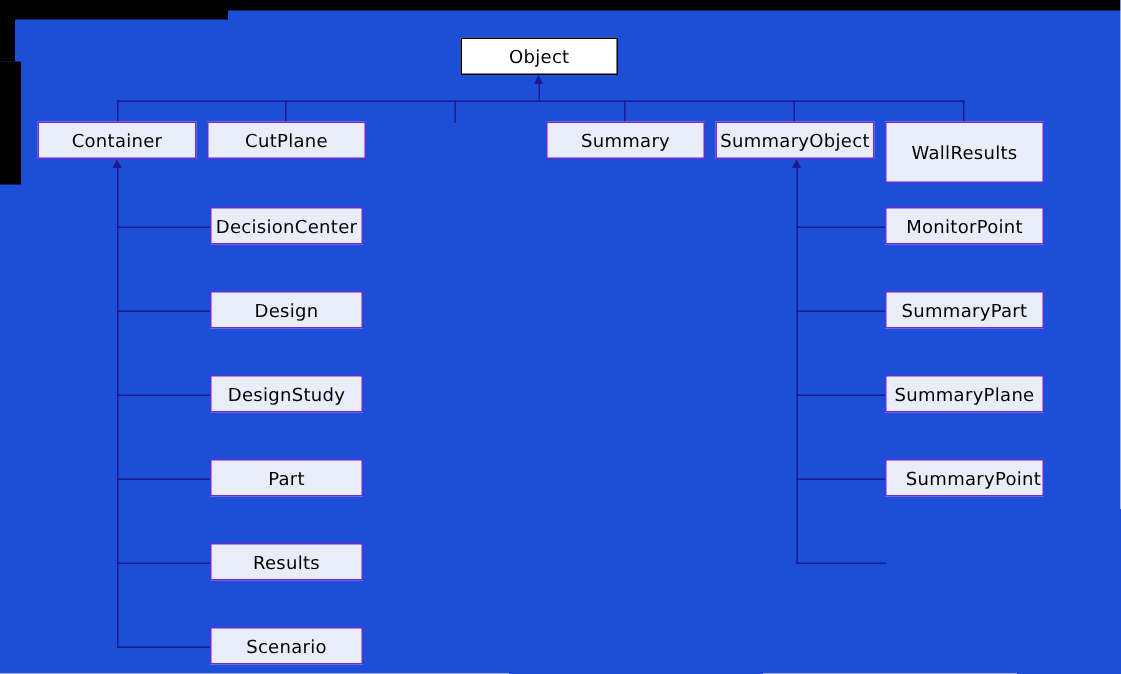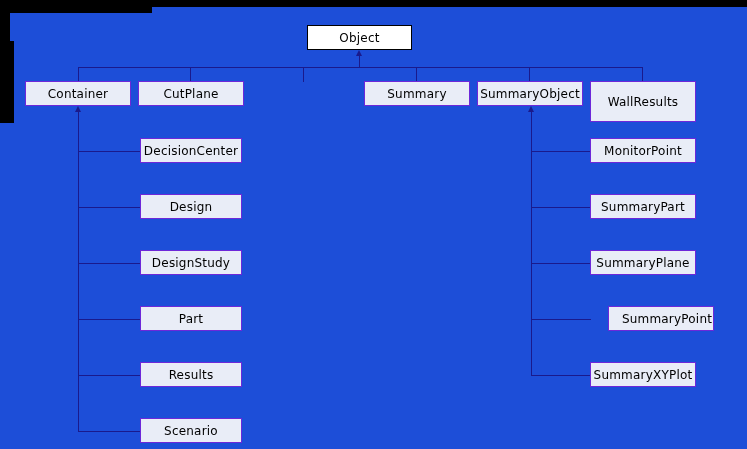--- a/index.html
+++ b/index.html
@@ -149,20 +149,17 @@
 
   <div class="node sub" style="left:590px; top:138px; width:106px; height:25px;">
     <span>MonitorPoint</span>
   </div>
   <div class="node sub" style="left:590px; top:194px; width:106px; height:25px;">
     <span>SummaryPart</span>
   </div>
   <div class="node sub" style="left:590px; top:250px; width:106px; height:25px;">
     <span>SummaryPlane</span>
   </div>
-  <div class="node sub" style="left:608px; top:306px; width:106px; height:25px;padding-left:12px;">
+  <div class="node sub" style="left:590px; top:306px; width:106px; height:25px;padding-left:12px;">
     <span>SummaryPoint</span>
-  </div>
-  <div class="node sub" style="left:590px; top:362px; width:106px; height:25px;">
-    <span>SummaryXYPlot</span>
   </div>
 
 </div>
 
 </body></html>

